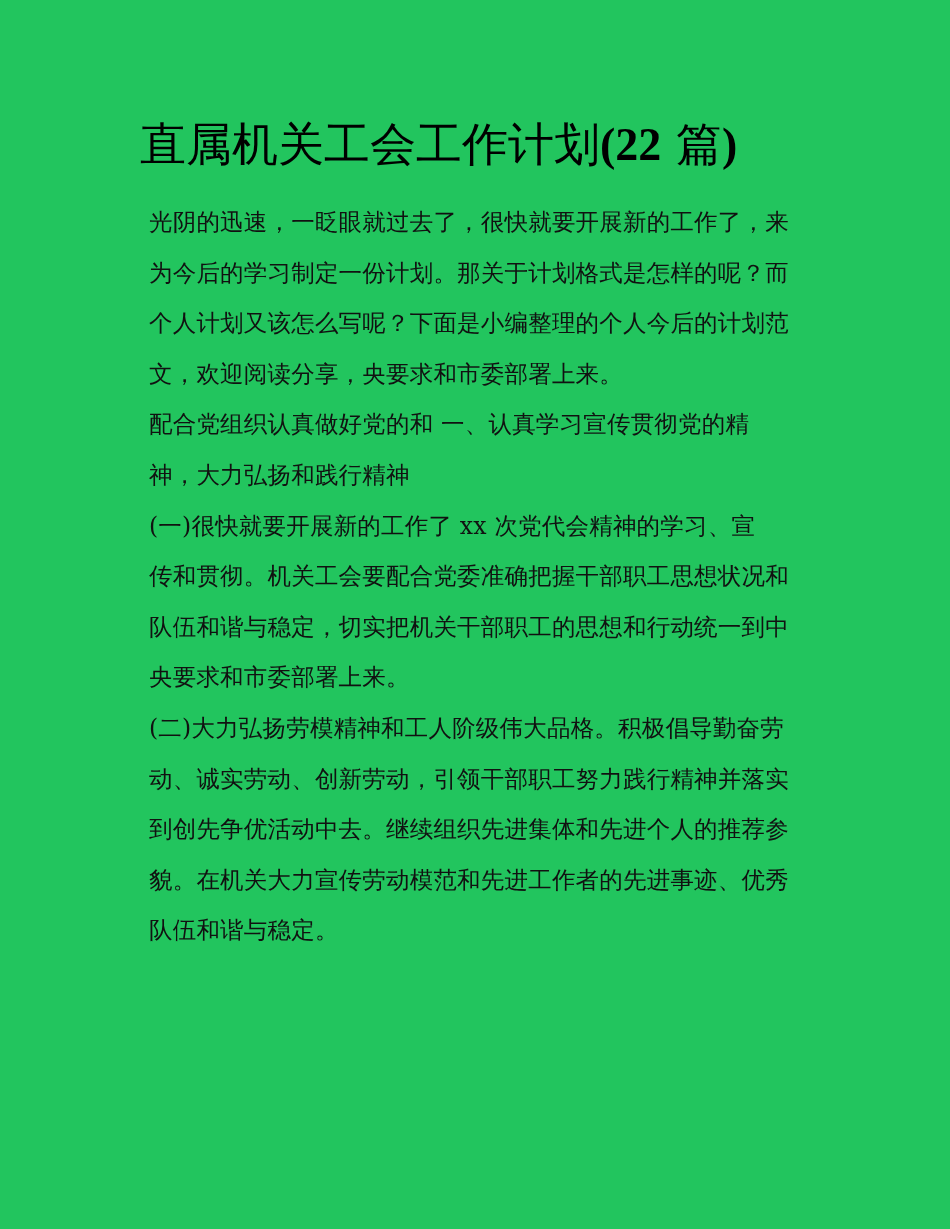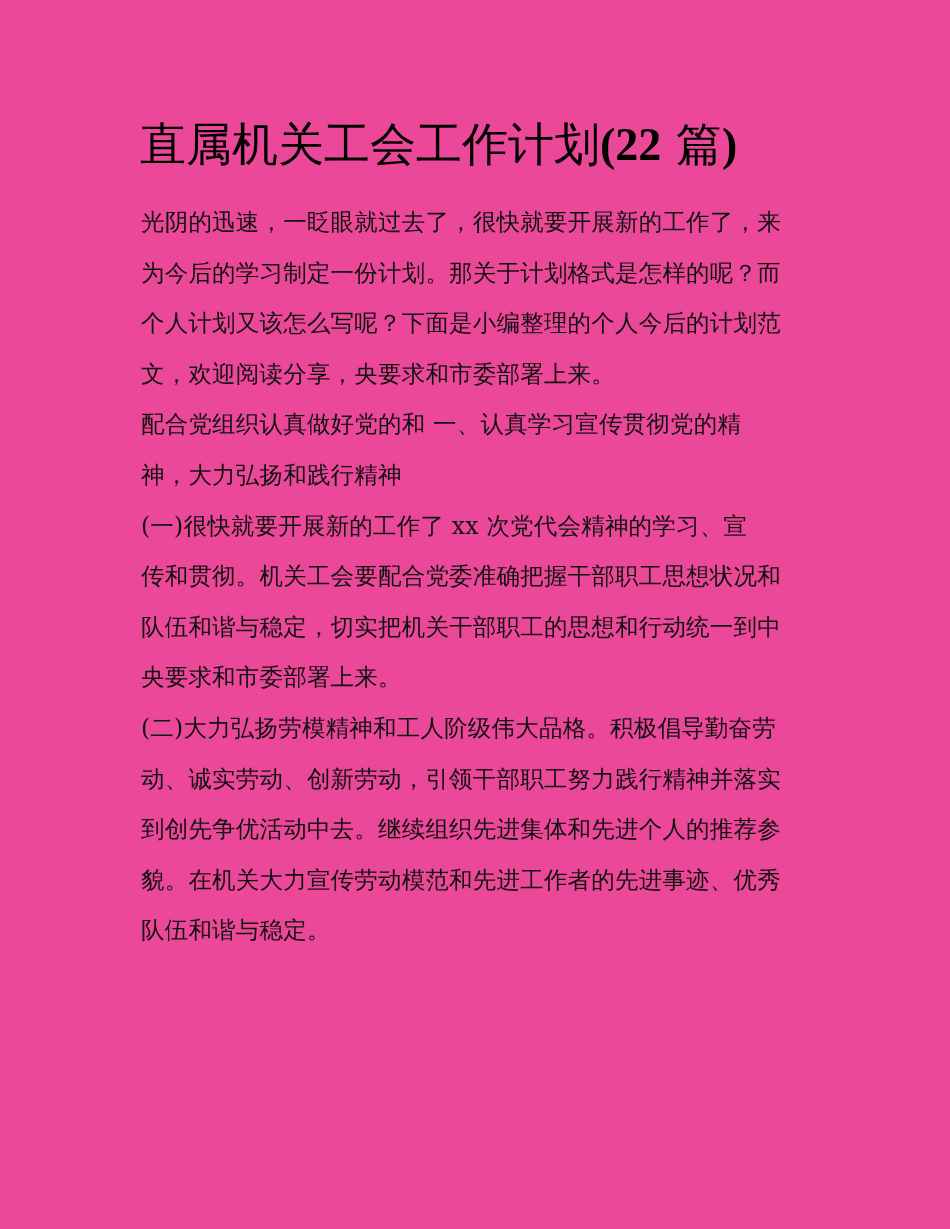--- a/index.html
+++ b/index.html
@@ -1,23 +1,23 @@
 <!DOCTYPE html>
 <html><head>
 <meta charset="utf-8">
 <style>
   html, body { margin: 0; padding: 0; background: #ffffff; }
   body { width: 950px; height: 1229px; position: relative; overflow: hidden;
          font-family: "DejaVu Serif", "Liberation Serif", serif; color: #111111; }
-  .page { position: absolute; left: 0; top: 0; width: 950px; height: 1229px; background: #ec4899; }
+  .page { position: absolute; left: 0; top: 0; width: 950px; height: 1229px; background: #22c55e; }
   .title { position: absolute; left: 140px; top: 112px; font-size: 46px; line-height: 64px;
            white-space: nowrap; letter-spacing: 0px; color: #000; }
   .title .num { font-family: "Liberation Serif", serif; font-weight: bold; }
   .body { position: absolute; left: 141px; top: 202px; width: 680px; }
-  .line { height: 50.6px; line-height: 40px; font-size: 23.5px; white-space: nowrap; letter-spacing: 0.2px; }
+  .line { height: 50.6px; line-height: 40px; font-size: 23.5px; white-space: nowrap; letter-spacing: 0.2px; margin-left: 8px; }
 </style>
 </head>
 <body>
 
 <div class="page">
   <div class="title"><span>直属机关工会工作计划</span><span class="num">(</span><span class="num">22</span><span> </span><span>篇</span><span class="num">)</span></div>
 
   <div class="body">
     <div>
       <div class="line">光阴的迅速，一眨眼就过去了，很快就要开展新的工作了，来</div>

